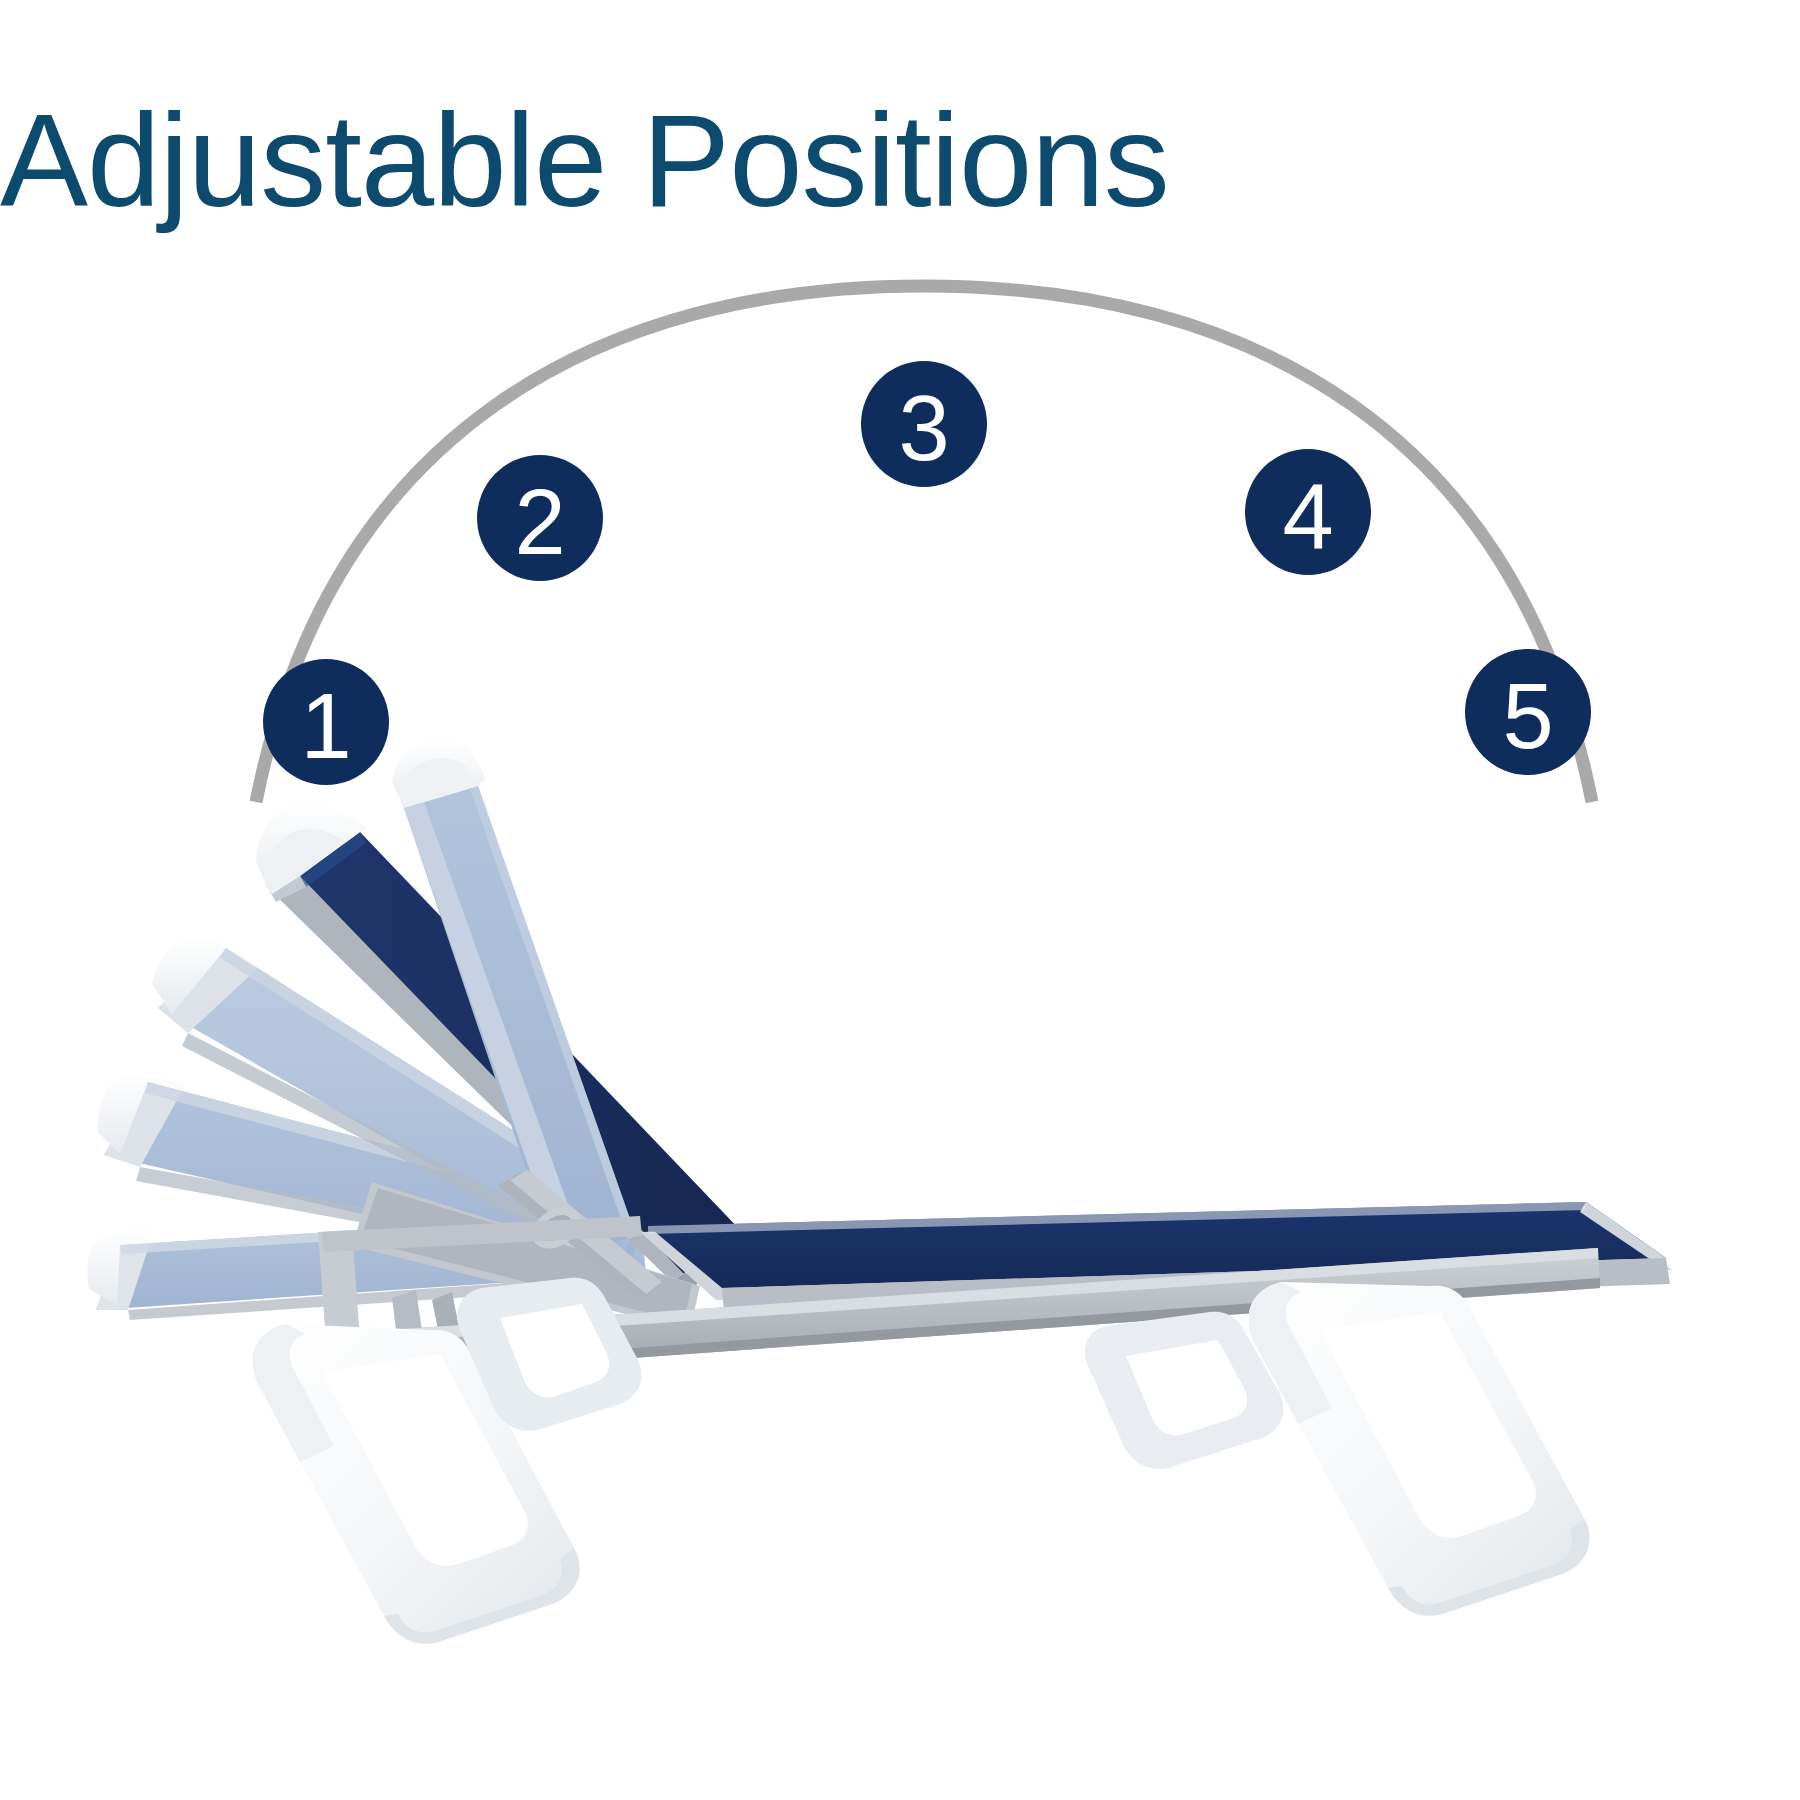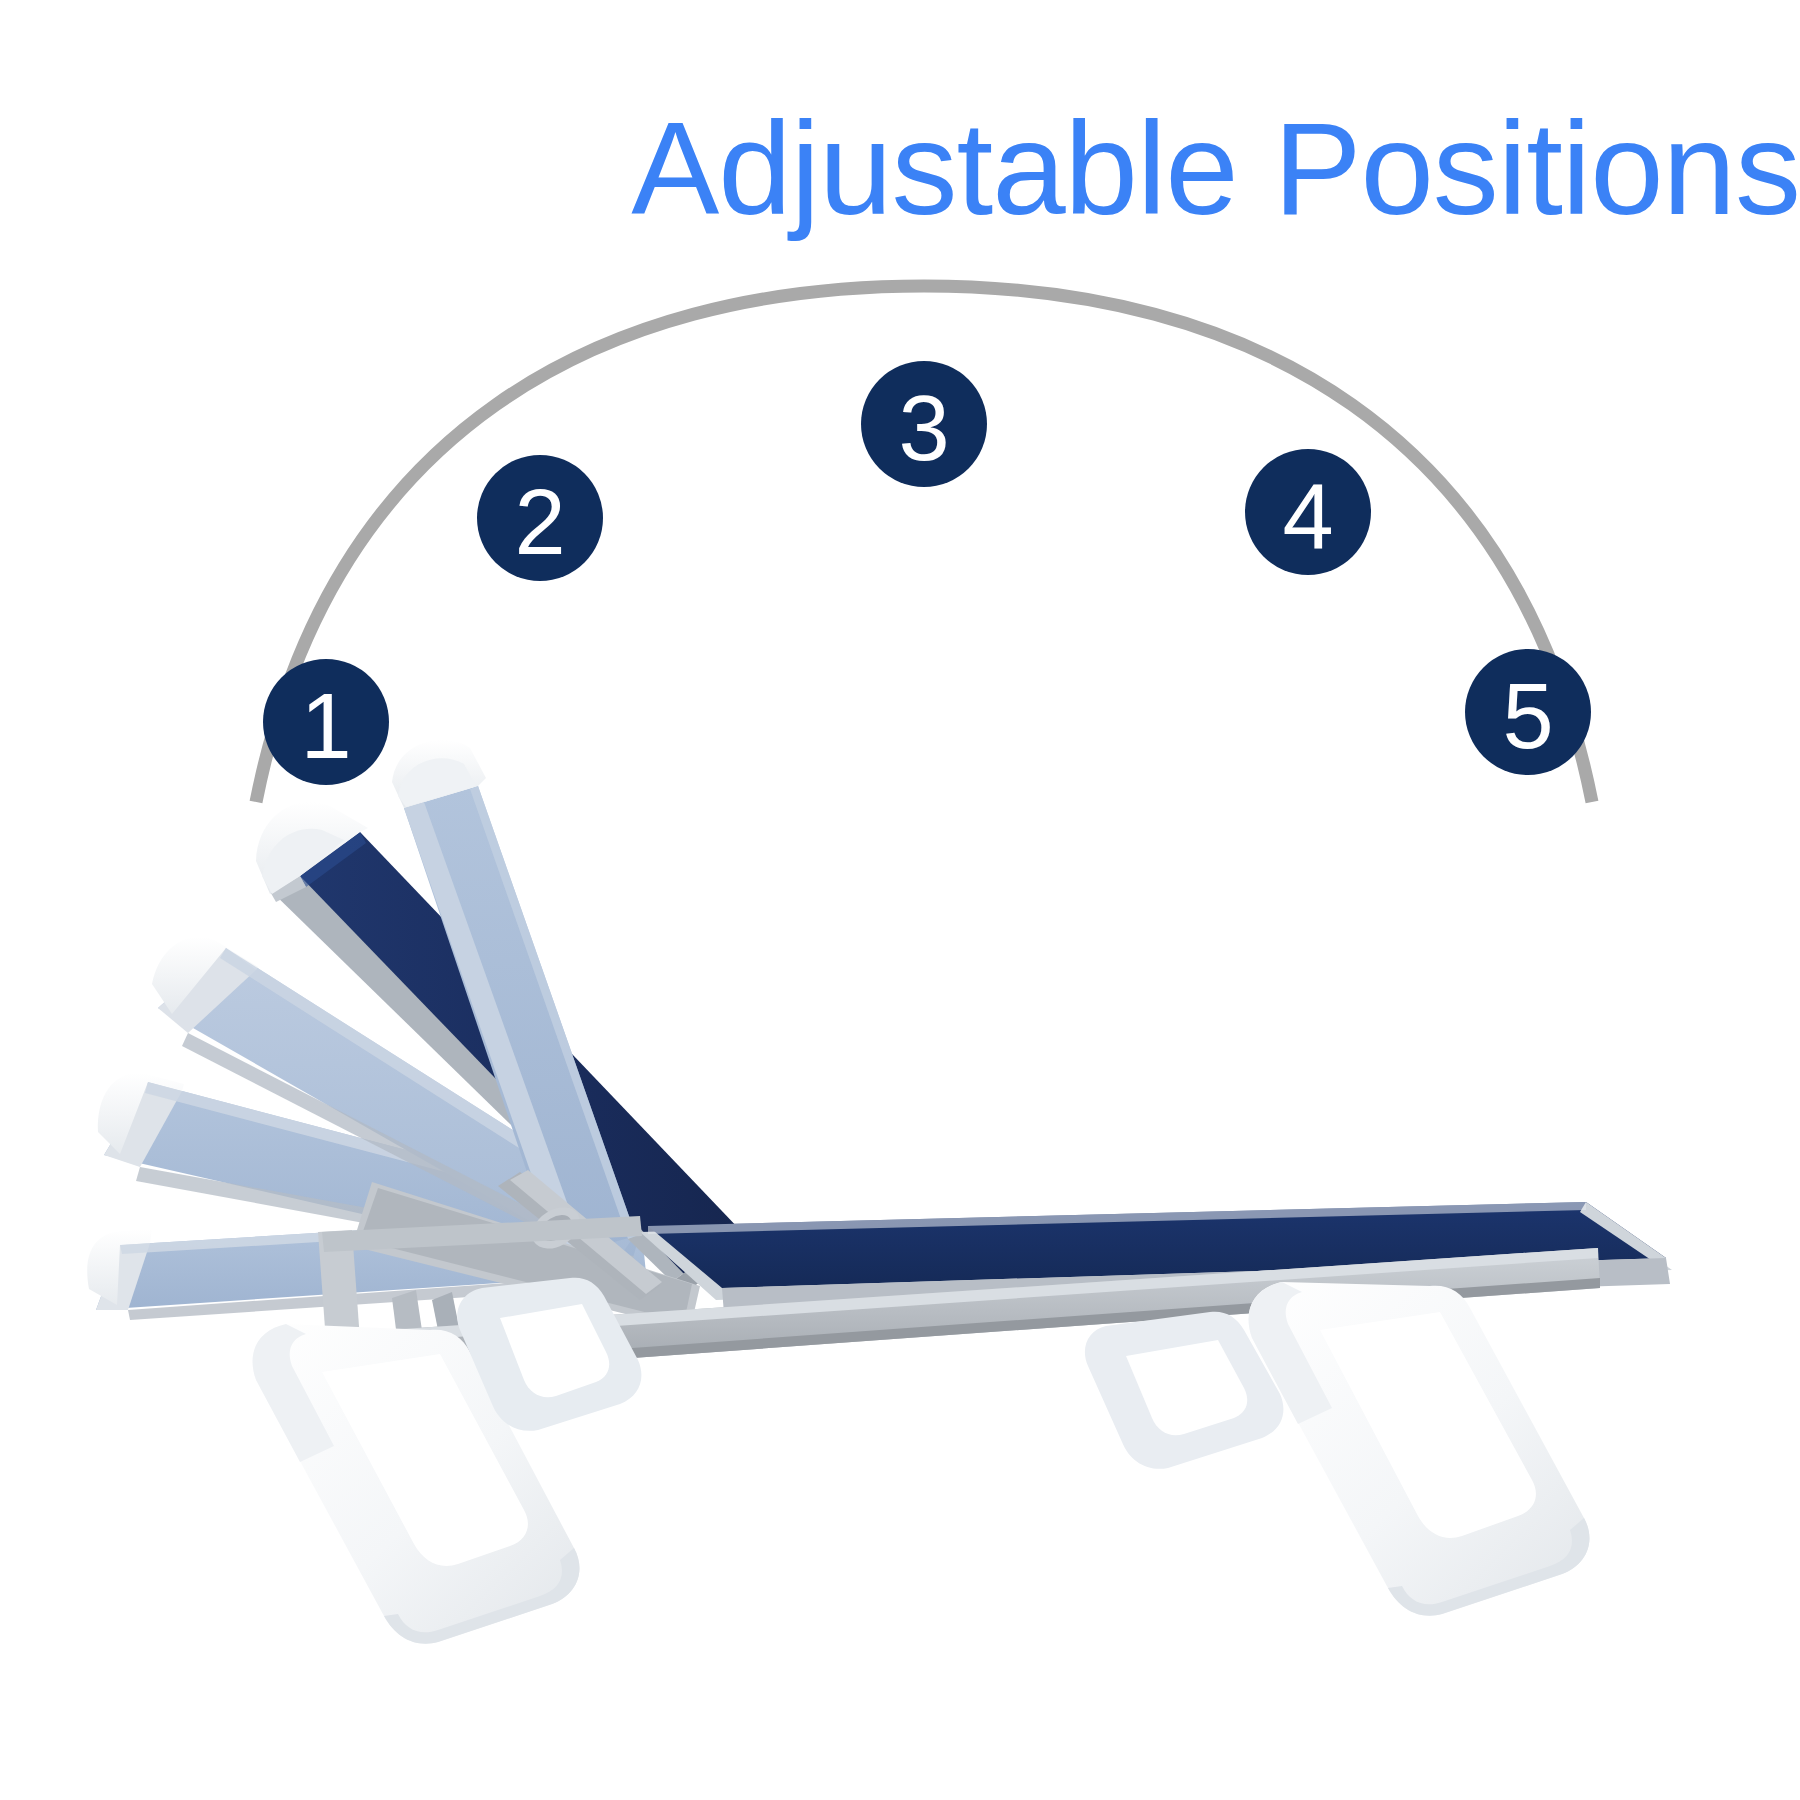--- a/index.html
+++ b/index.html
@@ -1,26 +1,26 @@
 <!DOCTYPE html>
 <html><head>
 <meta charset="utf-8">
 <style>
   html,body{margin:0;padding:0;background:#ffffff;}
   body{width:1800px;height:1800px;overflow:hidden;
        font-family:"Liberation Sans","DejaVu Sans",sans-serif;}
   #stage{position:relative;width:1800px;height:1800px;background:#ffffff;}
 
   #title{
-    position:absolute; left:0; top:96px; width:1800px;
-    text-align:right;
+    position:absolute; left:0; top:88px; width:1800px;
+    text-align:left;
     font-size:132px;
     font-weight:400;
     letter-spacing:-1px;
-    color:#3b82f6;
+    color:#0c4a6e;
     line-height:1.1;
     white-space:nowrap;
   }
 
   #artboard{position:absolute;left:0;top:0;width:1800px;height:1800px;}
 
   .badge-num{
     font-family:"Liberation Sans","DejaVu Sans",sans-serif;
     font-size:92px;
     font-weight:400;

